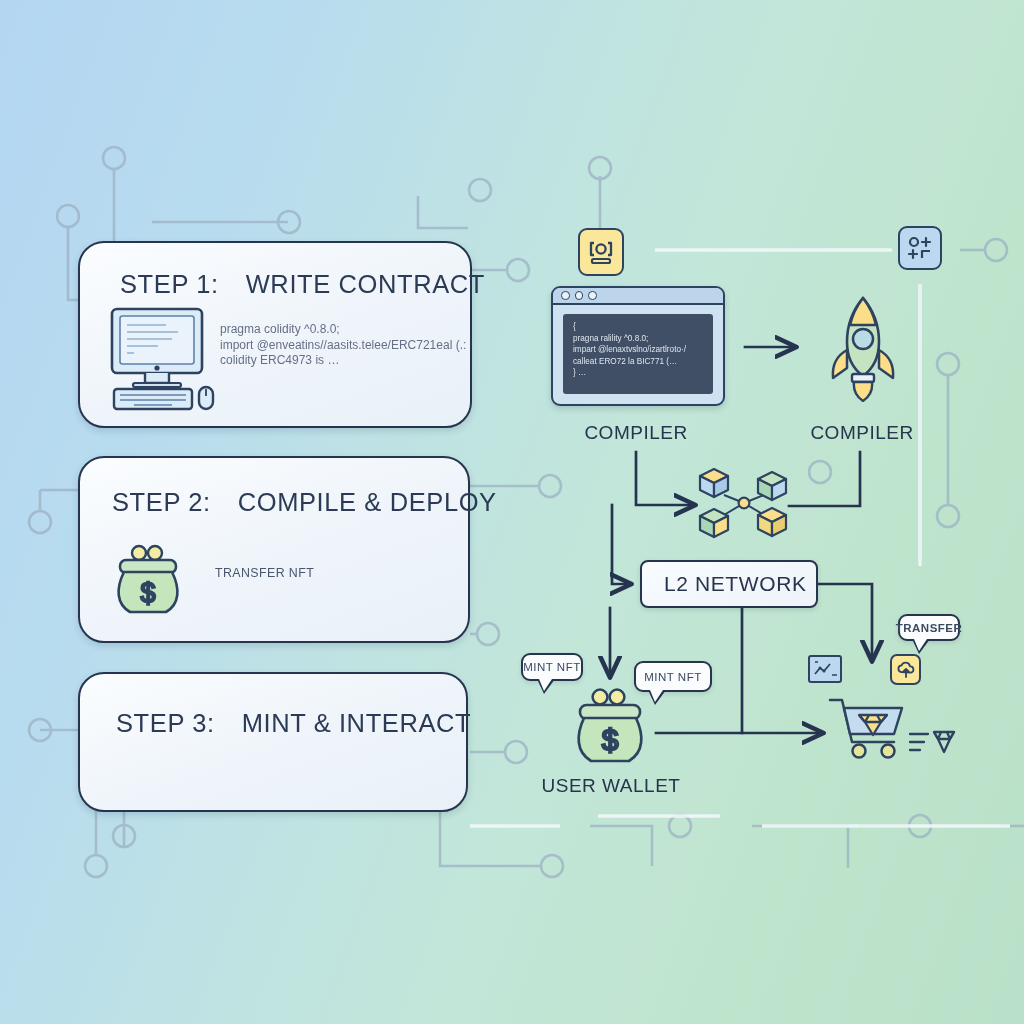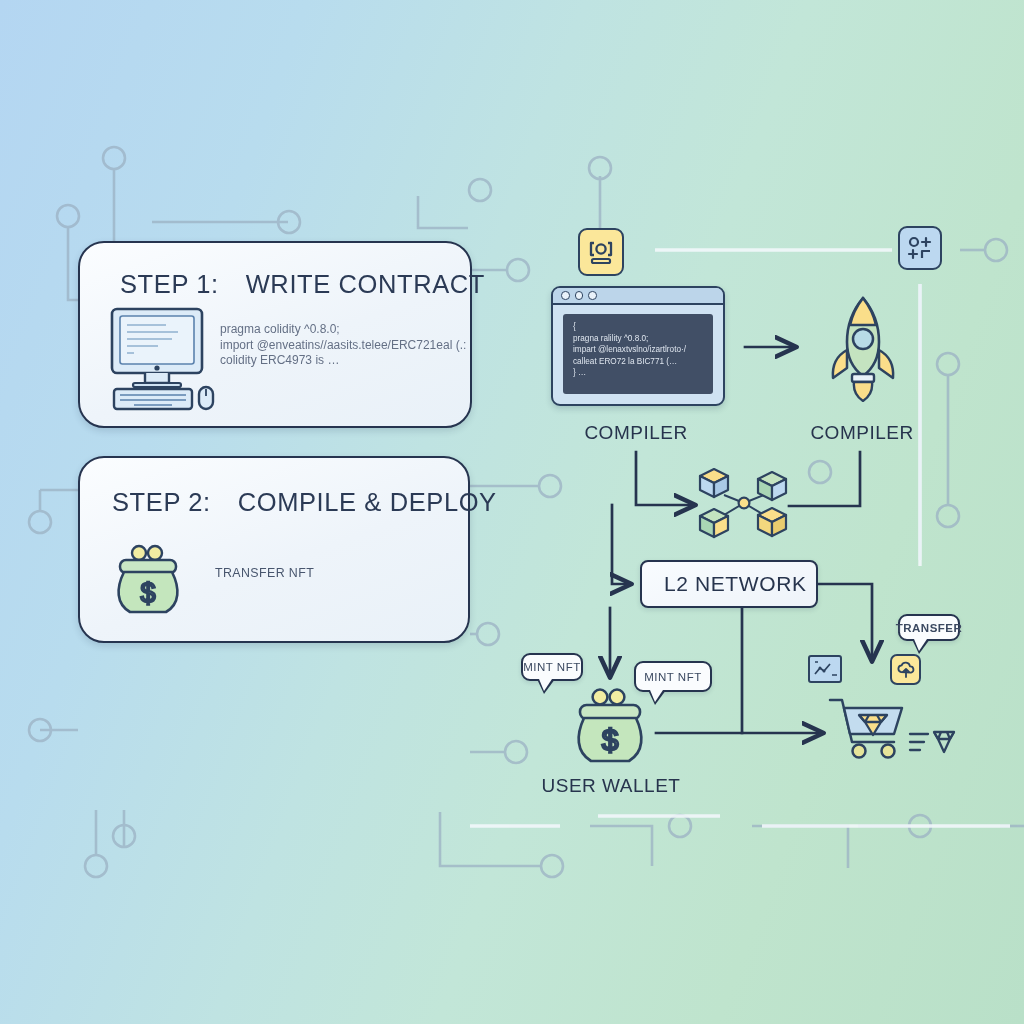--- a/index.html
+++ b/index.html
@@ -255,20 +255,25 @@
     <svg style="position:absolute;left:30px;top:86px;" width="76" height="76" viewBox="0 0 76 76">
       <circle cx="29" cy="9" r="7" fill="#f2eda2" stroke="#2d4360" stroke-width="2.4"></circle>
       <circle cx="45" cy="9" r="7" fill="#f2eda2" stroke="#2d4360" stroke-width="2.4"></circle>
       <rect x="10" y="16" width="56" height="13" rx="6" fill="#c9e7c5" stroke="#2d4360" stroke-width="2.5"></rect>
       <path d="M14,28 C6,44 6,60 20,68 L56,68 C70,60 70,44 62,28 Z" fill="#c4e6bd" stroke="#2d4360" stroke-width="2.6" stroke-linejoin="round"></path>
       <text x="38" y="58" font-family="Liberation Sans, sans-serif" font-size="27" fill="none" stroke="#2d4360" stroke-width="2.3" text-anchor="middle">$</text>
     </svg>
     <div class="card-sub" style="left:135px;top:108px;">TRANSFER NFT</div>
   </div>
 
+  <div class="card" style="left:78px;top:672px;width:386px;height:136px;">
+    <div class="card-title" style="left:36px;top:35px;">
+      <span class="num">STEP 3:</span><span>MINT &amp; INTERACT</span>
+    </div>
+  </div>
 
   <div class="badge yellow" style="left:578px;top:228px;width:46px;height:48px;">
     <svg width="32" height="32" viewBox="0 0 32 32">
       <path d="M9,7 L6,7 L6,19 L9,19" fill="none" stroke="#2d4360" stroke-width="2.3" stroke-linejoin="round"></path>
       <path d="M23,7 L26,7 L26,19 L23,19" fill="none" stroke="#2d4360" stroke-width="2.3" stroke-linejoin="round"></path>
       <circle cx="16" cy="13" r="4.6" fill="none" stroke="#2d4360" stroke-width="2.3"></circle>
       <rect x="7" y="23" width="18" height="4" rx="1.6" fill="none" stroke="#2d4360" stroke-width="2.2"></rect>
     </svg>
   </div>
 

